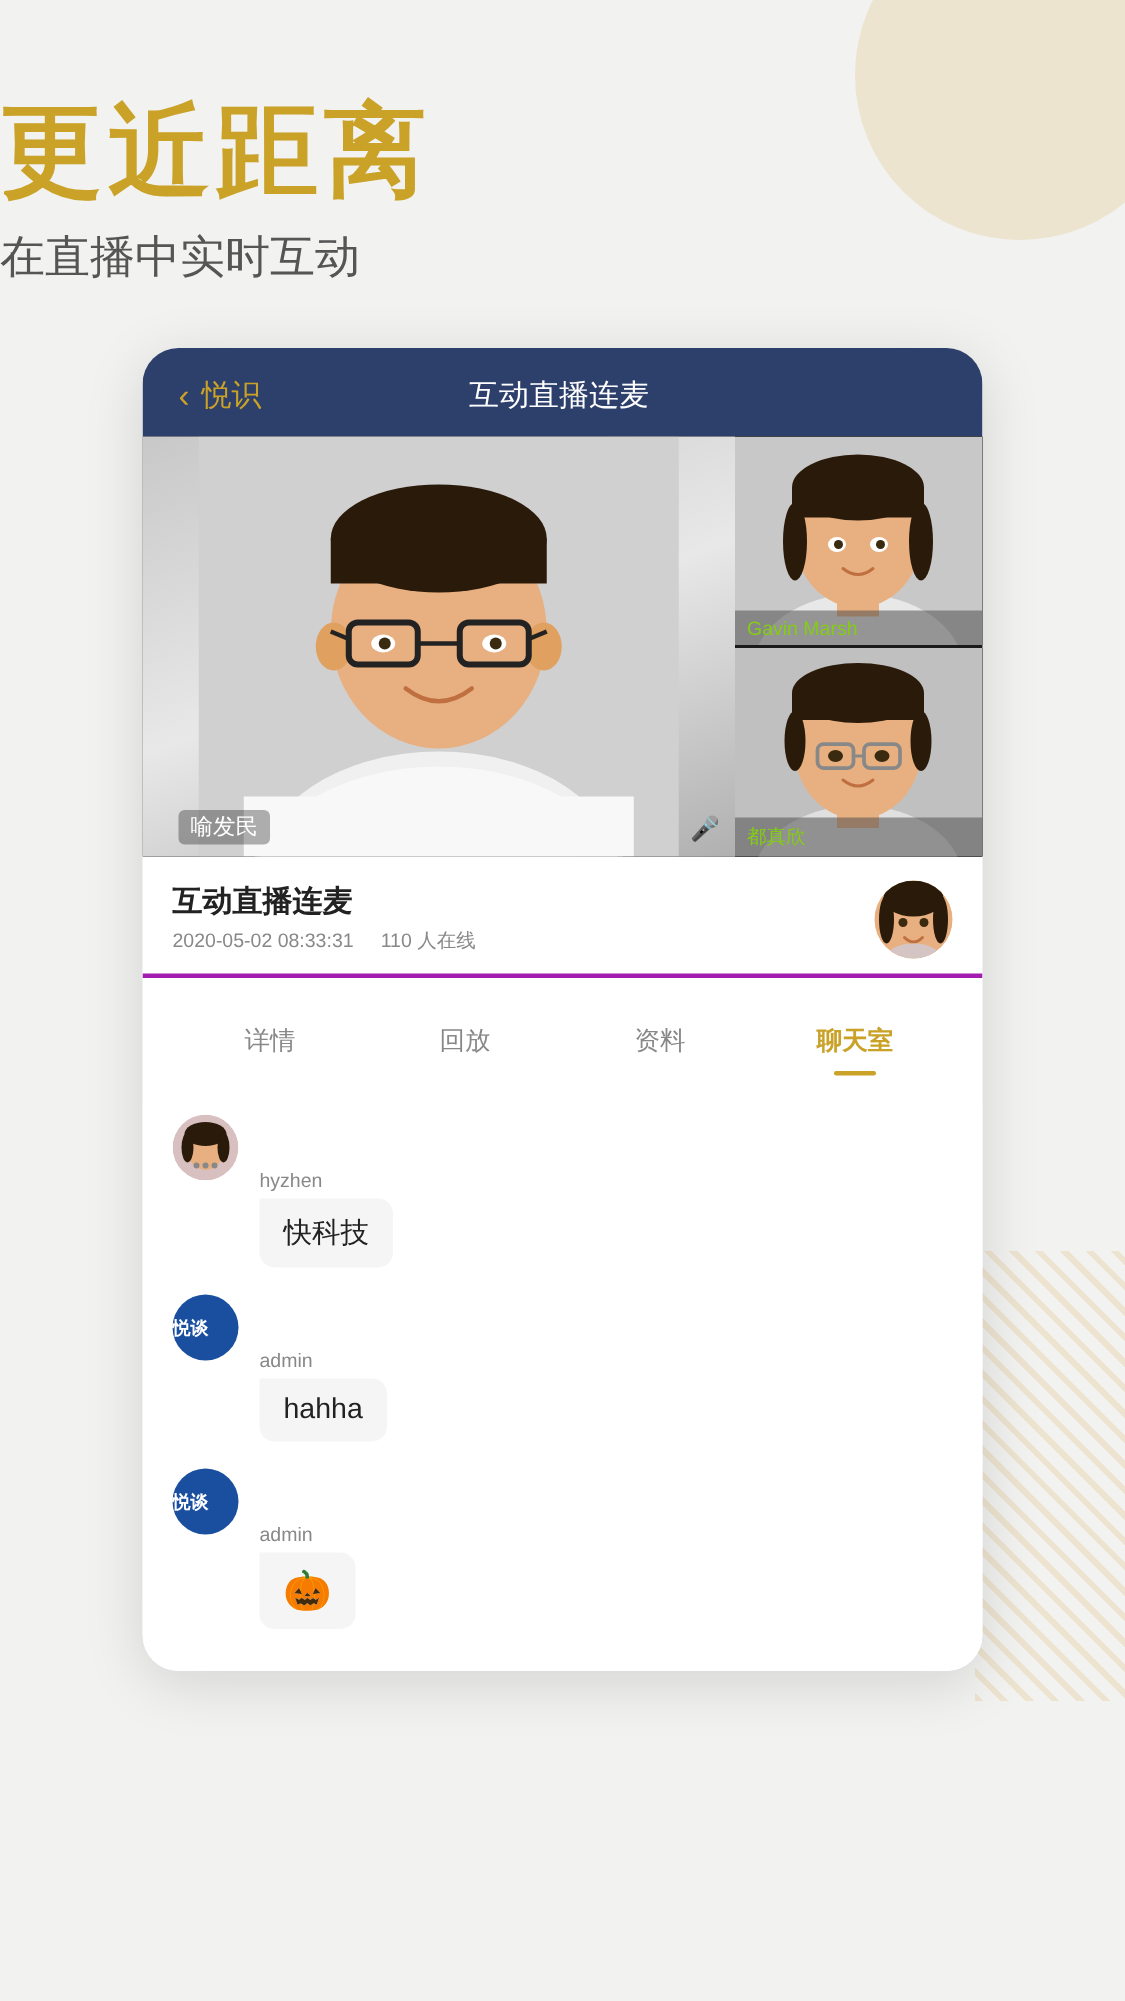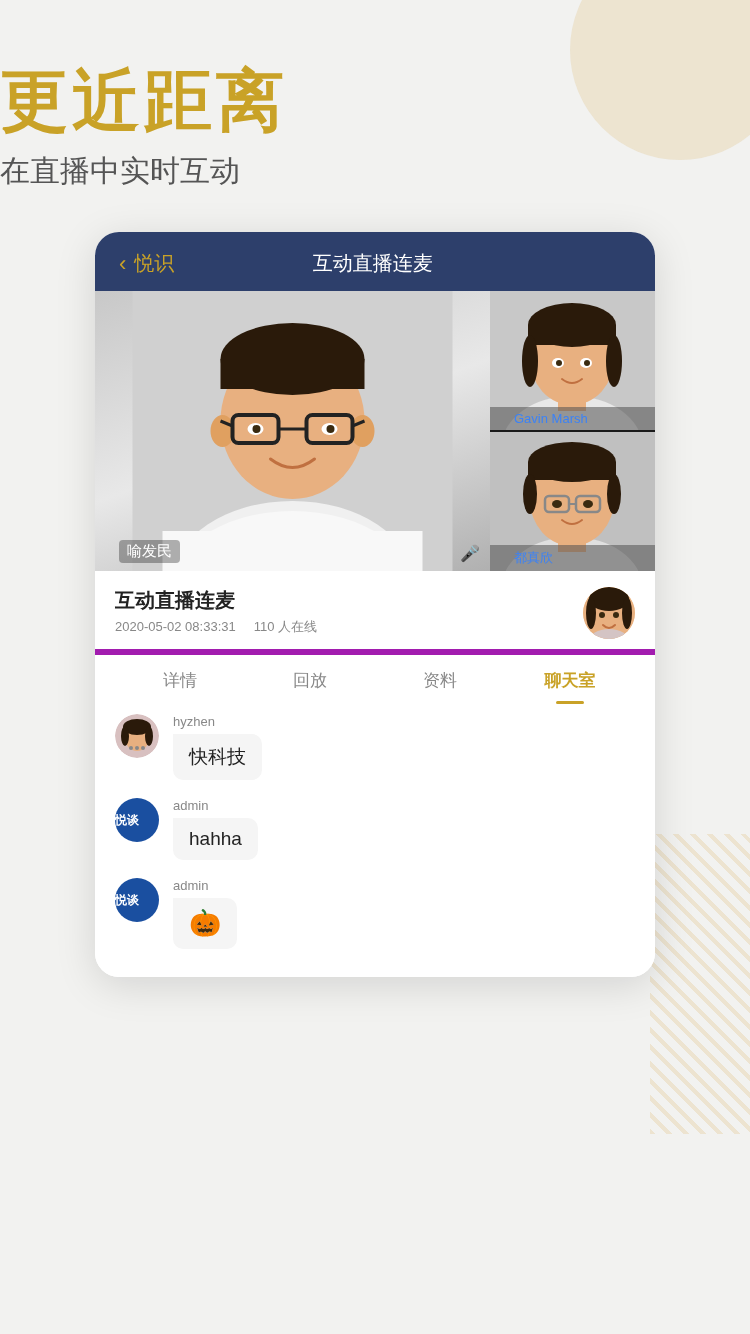--- a/index.html
+++ b/index.html
@@ -159,22 +159,22 @@
       display: flex;
       align-items: center;
       justify-content: center;
     }
     .video-small-label-overlay {
       position: absolute;
       bottom: 0;
       left: 0;
       right: 0;
       background: rgba(80,80,80,0.55);
-      padding: 4px 0 4px 24px;
-      color: #3b82f6;
+      padding: 4px 0 4px 8px;
+      color: #84cc16;
       font-size: 13px;
     }
 
     
     .info-row {
       padding: 16px 20px 10px;
       display: flex;
       align-items: flex-start;
       justify-content: space-between;
     }
@@ -195,22 +195,22 @@
       border-radius: 50%;
       background: radial-gradient(circle at 50% 40%, #f0c898 60%, #d4956a 100%);
       overflow: hidden;
       position: relative;
       flex-shrink: 0;
     }
 
     
     .tabs-row {
       display: flex;
-      border-top: 6px solid #a21caf;
-      padding: 0 20px;
+      border-top: 3px solid #a21caf;
+      padding: 16px 20px;
     }
     .tab-item {
       flex: 1;
       text-align: center;
       padding: 14px 0 12px;
       font-size: 17px;
       color: #888;
       cursor: pointer;
       position: relative;
     }
@@ -260,20 +260,21 @@
       color: #fff;
       font-size: 18px;
       font-weight: 700;
       flex-shrink: 0;
     }
     .chat-content {}
     .chat-username {
       font-size: 13px;
       color: #888;
       margin-bottom: 5px;
+      margin-top: 36px;
     }
     .chat-bubble {
       display: inline-block;
       background: #f5f5f5;
       border-radius: 0 10px 10px 10px;
       padding: 10px 16px;
       font-size: 19px;
       color: #222;
       max-width: 340px;
     }

